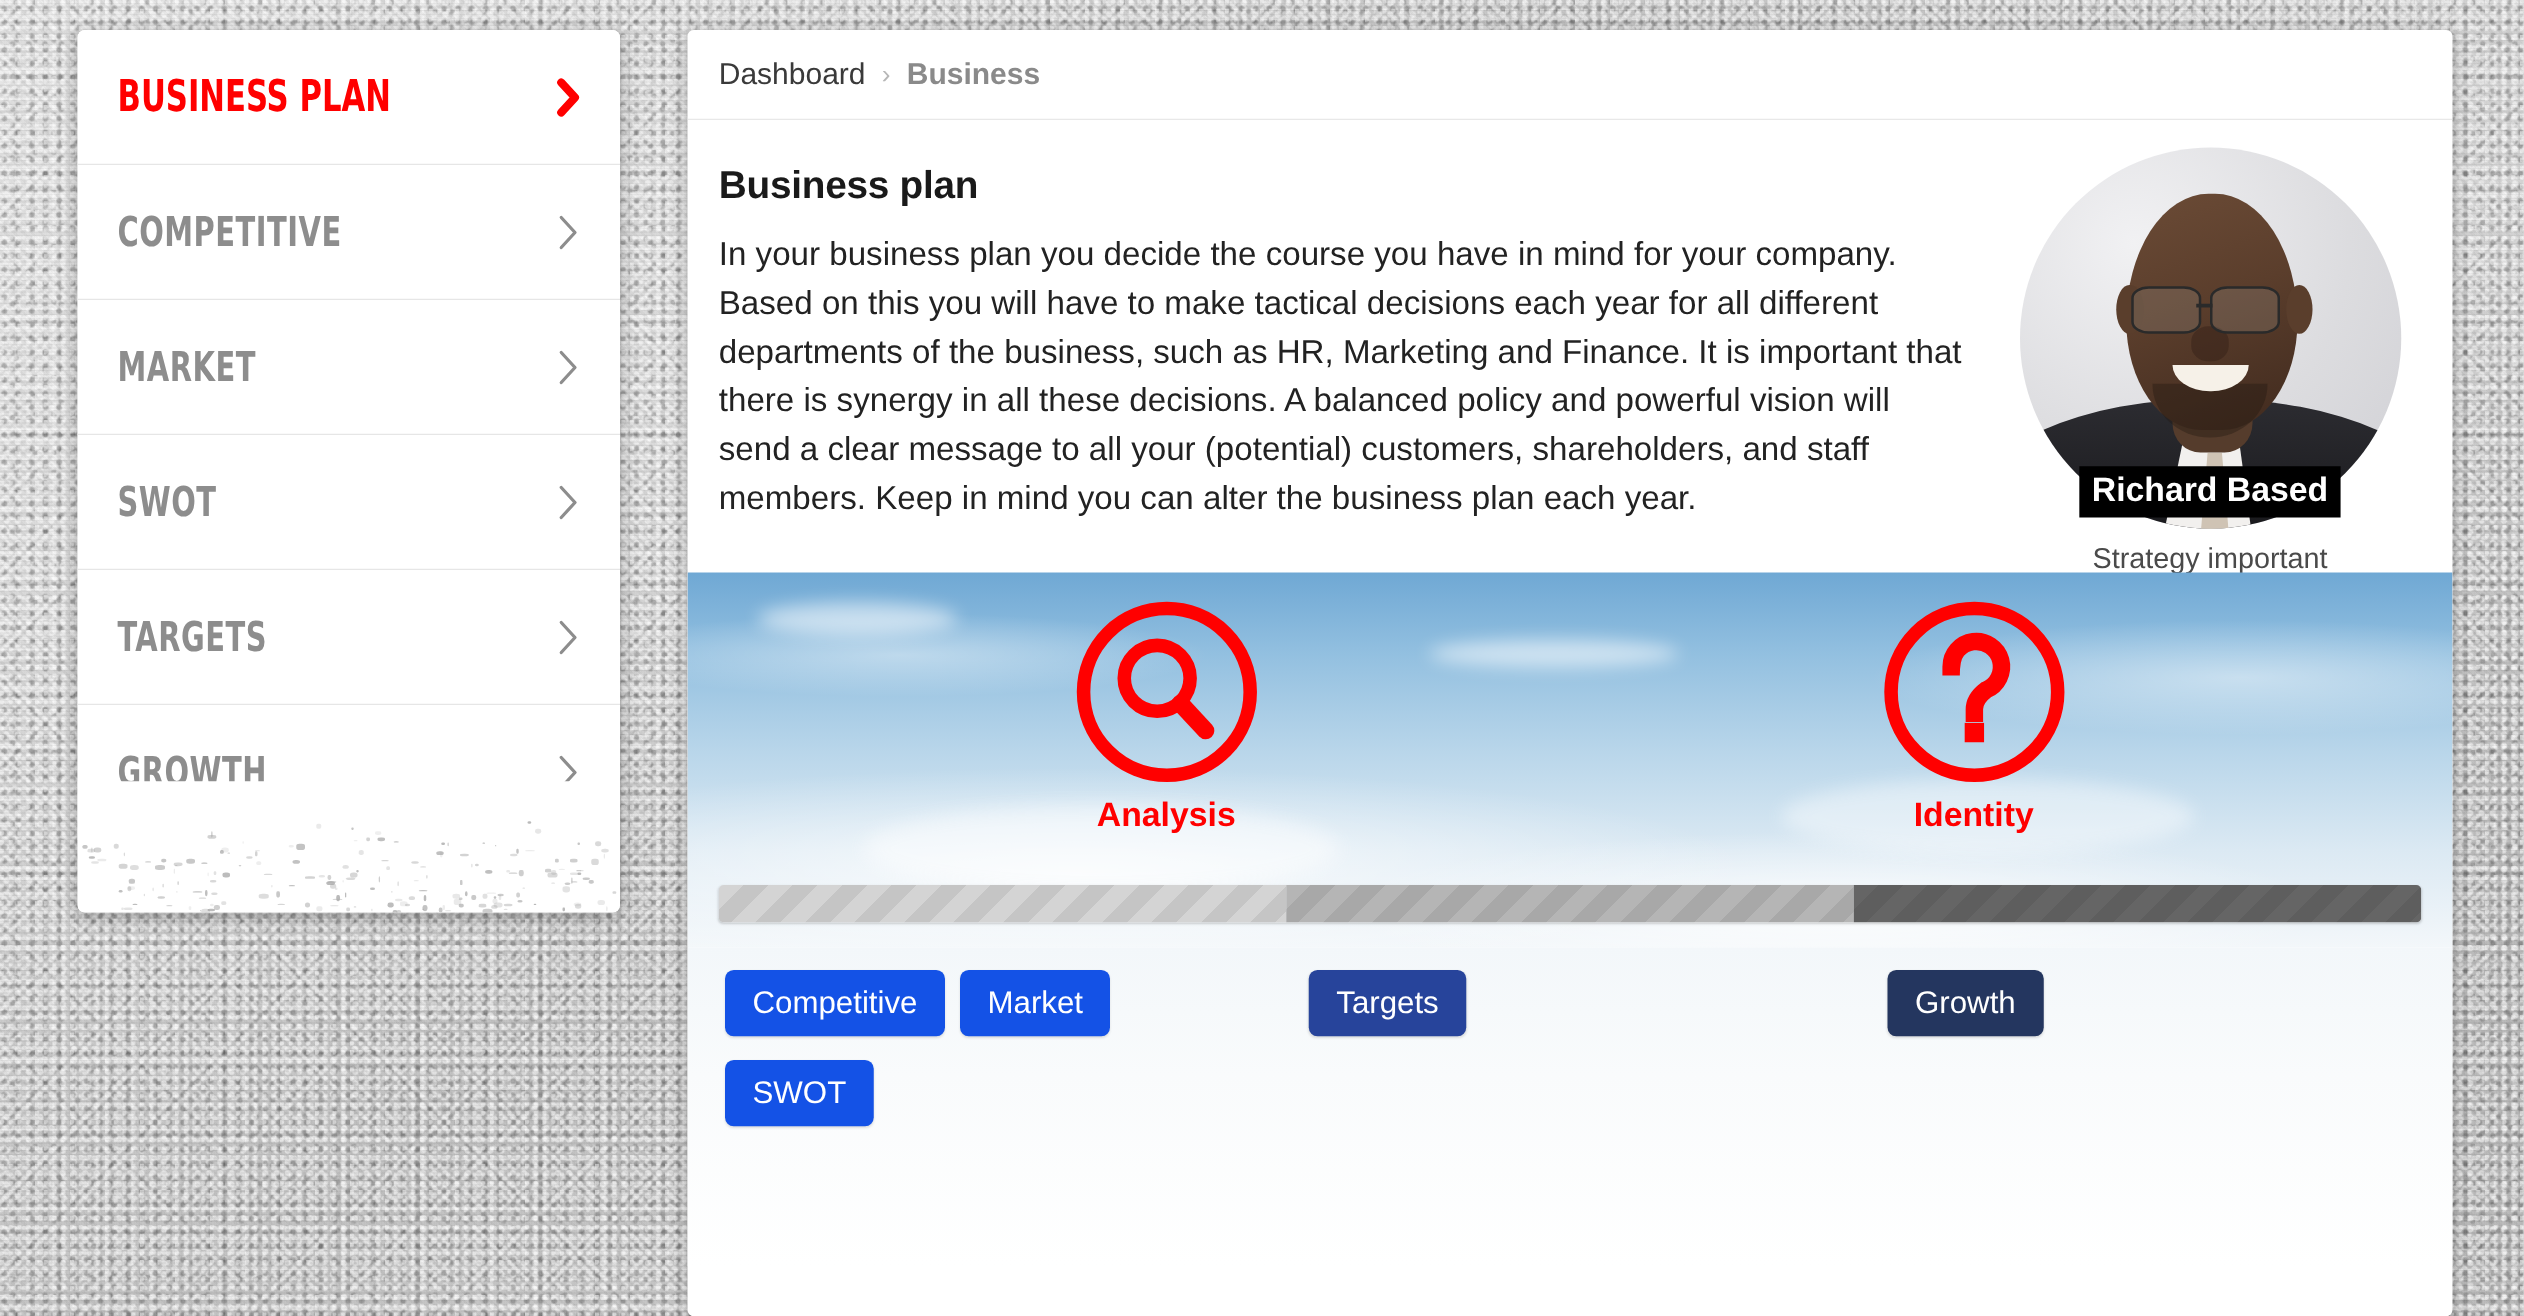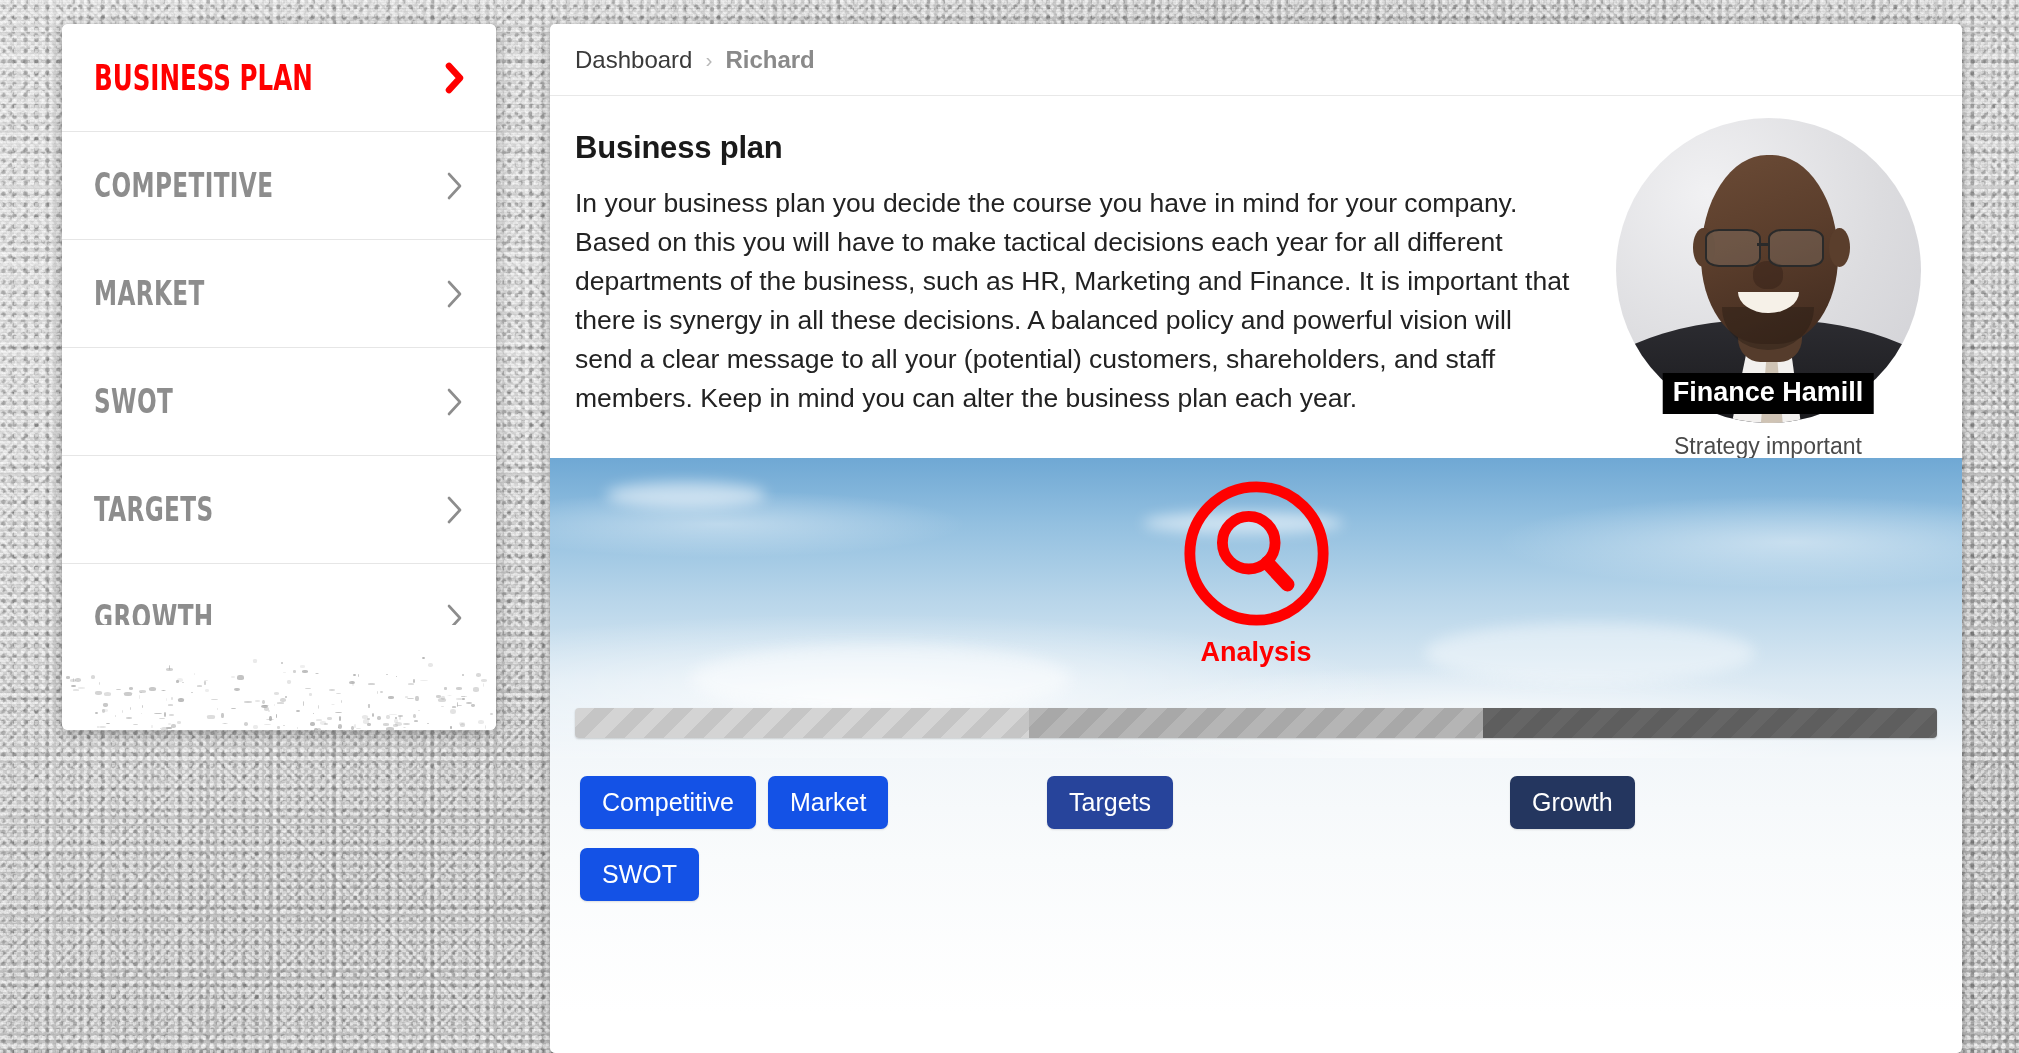--- a/index.html
+++ b/index.html
@@ -618,21 +618,21 @@
         <i class="speck" style="left: 77.7328%; top: 86.8989%; width: 1.7598px; height: 4.09324px; opacity: 0.26;"></i>
         <i class="speck" style="left: 90.775%; top: 69.3122%; width: 6.55805px; height: 2.08921px; opacity: 0.3;"></i>
       </div>
   </nav>
 
   <main id="main">
 
     <div id="breadcrumb">
       <span class="crumb-root">Dashboard</span>
       <span class="crumb-sep">›</span>
-      <span class="crumb-current">Richard</span>
+      <span class="crumb-current">Business</span>
     </div>
 
     <section id="article">
       <h1 id="article-title">Business plan</h1>
       <p id="article-body">In your business plan you decide the course you have in mind for your company. Based on this you will have to make tactical decisions each year for all different departments of the business, such as HR, Marketing and Finance. It is important that there is synergy in all these decisions. A balanced policy and powerful vision will send a clear message to all your (potential) customers, shareholders, and staff members. Keep in mind you can alter the business plan each year.</p>
 
       <div id="portrait-block">
         <div id="portrait-circle">
           <div class="p-shoulders"></div>
           <div class="p-shirt"></div>
@@ -641,40 +641,48 @@
           <div class="p-head"></div>
           <div class="p-ear l"></div>
           <div class="p-ear r"></div>
           <div class="p-nose"></div>
           <div class="p-glass l"></div>
           <div class="p-glass r"></div>
           <div class="p-bridge"></div>
           <div class="p-chin"></div>
           <div class="p-smile"></div>
         </div>
-        <div id="name-badge">Finance Hamill</div>
+        <div id="name-badge">Richard Based</div>
         <div id="role-label">Strategy important</div>
       </div>
     </section>
 
     <section id="sky-panel">
       <div class="cloud-wisp" style="left:4%;top:8%;width:160px;height:26px;"></div>
       <div class="cloud-wisp" style="left:42%;top:18%;width:200px;height:22px;"></div>
       <div class="cloud-wisp" style="left:62%;top:55%;width:330px;height:60px;opacity:0.75;"></div>
       <div class="cloud-wisp" style="left:10%;top:62%;width:380px;height:70px;opacity:0.8;"></div>
 
       <div id="icons-row">
           <div class="icon-block">
             <div class="icon-ring"><svg viewBox="0 0 100 100" width="155" height="155">
                 <circle cx="50" cy="50" r="43" fill="none" stroke="#ff0000" stroke-width="7"></circle>
                 <circle cx="45" cy="43" r="17" fill="none" stroke="#ff0000" stroke-width="7"></circle>
                 <line x1="57" y1="56" x2="70" y2="70" stroke="#ff0000" stroke-width="9" stroke-linecap="round"></line>
               </svg></div>
             <div class="icon-caption">Analysis</div>
           </div>
+          <div class="icon-block">
+            <div class="icon-ring"><svg viewBox="0 0 100 100" width="155" height="155">
+                <circle cx="50" cy="50" r="43" fill="none" stroke="#ff0000" stroke-width="7"></circle>
+                <path d="M38 37 a13 13 0 1 1 18 12 c-4 3 -6 6 -6 10 v2" fill="none" stroke="#ff0000" stroke-width="9" stroke-linecap="square"></path>
+                <rect x="45" y="66" width="10" height="10" fill="#ff0000"></rect>
+              </svg></div>
+            <div class="icon-caption">Identity</div>
+          </div>
         </div>
 
       <div id="progress-wrap">
         <div class="prog-seg s1" style="background-image: repeating-linear-gradient(135deg, rgb(212, 212, 212) 0px, rgb(212, 212, 212) 14px, rgb(197, 197, 197) 14px, rgb(197, 197, 197) 28px);"></div>
         <div class="prog-seg s2" style="background-image: repeating-linear-gradient(135deg, rgb(181, 181, 181) 0px, rgb(181, 181, 181) 14px, rgb(168, 168, 168) 14px, rgb(168, 168, 168) 28px);"></div>
         <div class="prog-seg s3" style="background-image: repeating-linear-gradient(135deg, rgb(101, 101, 101) 0px, rgb(101, 101, 101) 14px, rgb(94, 94, 94) 14px, rgb(94, 94, 94) 28px);"></div>
       </div>
     </section>
 
     <section id="button-tray">

